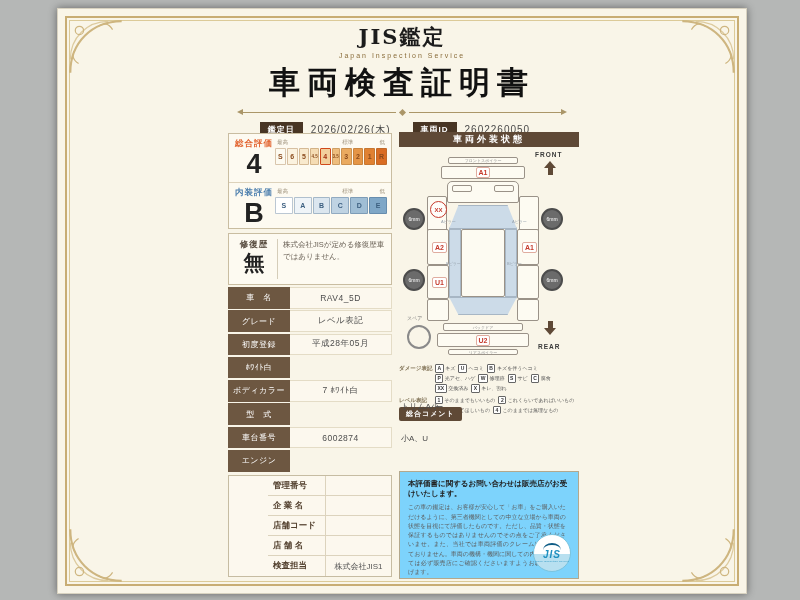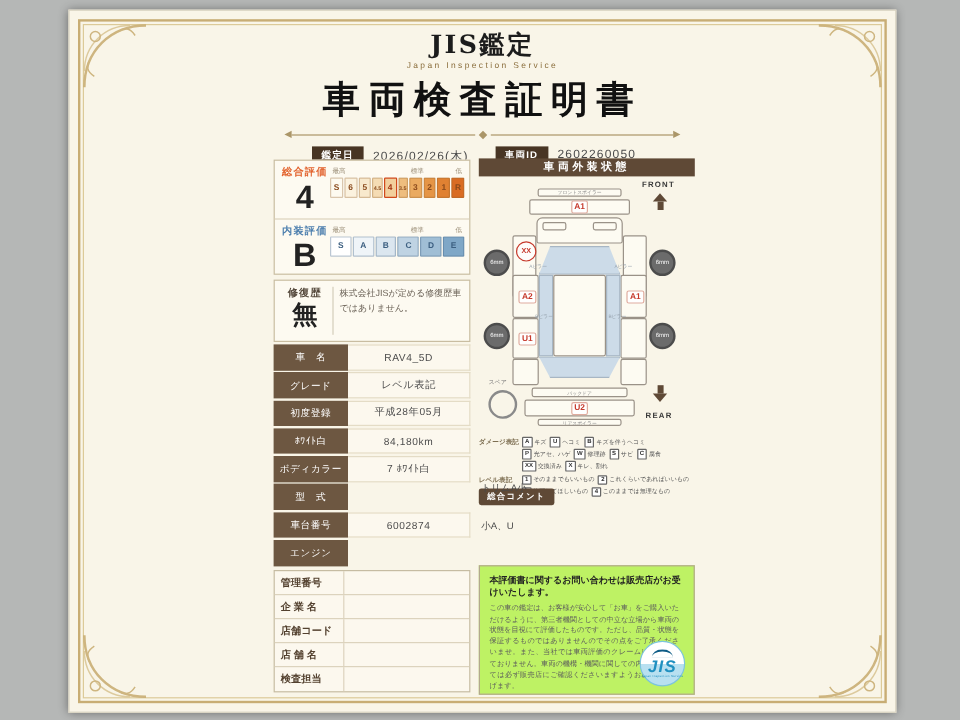--- a/index.html
+++ b/index.html
@@ -62,21 +62,21 @@
   .vtable{position:absolute;left:170px;top:278px;width:164px;display:grid;grid-auto-rows:21.5px;gap:1.8px;}
   .vrow{display:flex;}
   .vlab{width:62px;background:#6d5741;color:#fff;font-size:8px;font-weight:normal;letter-spacing:.5px;
         display:flex;align-items:center;justify-content:center;flex:none;}
   .vval{flex:1;background:#fcf8ee;border:1px solid #e4dcc6;border-left:none;display:flex;align-items:center;
         justify-content:center;font-size:8.5px;color:#4d4d4d;letter-spacing:.5px;}
 
   
   .stable{position:absolute;left:170px;top:466px;width:164px;height:102px;background:#fcf8ee;
           border:1px solid #c6bca2;box-sizing:border-box;display:grid;grid-auto-rows:1fr;}
-  .srow{display:flex;border-bottom:1px solid #dcd3bd;}
+  .srow{display:flex;border-bottom:1px solid #dcd3bd;margin-left:39px;}
   .srow:last-child{border-bottom:none;}
   .slab{width:58px;flex:none;display:flex;align-items:center;padding-left:5px;font-size:8.5px;
         font-weight:bold;color:#53412f;border-right:1px solid #dcd3bd;box-sizing:border-box;}
   .sval{flex:1;display:flex;align-items:center;justify-content:center;font-size:8px;color:#555;}
 
   
   .extitle{position:absolute;left:341px;top:123px;width:180px;height:15px;background:#5f4936;color:#fff;
            font-size:9px;font-weight:bold;letter-spacing:3px;display:flex;align-items:center;justify-content:center;}
   .diagram{position:absolute;left:341px;top:140px;width:180px;height:212px;}
   .part{position:absolute;border:1px solid #9a9288;background:#fdfbf2;box-sizing:border-box;border-radius:2px;}
@@ -109,28 +109,28 @@
         padding:0 1.5px;line-height:6.5px;margin-right:1.5px;border-radius:1px;}
 
   
   .cbadge{position:absolute;left:341px;top:398px;background:#5f4936;color:#fff;font-size:7px;font-weight:bold;
           padding:2px 7px;border-radius:2px;letter-spacing:1px;}
   .cline1{position:absolute;left:343px;top:392px;font-size:8px;color:#4a4a4a;}
   .cline2{position:absolute;left:343px;top:424px;font-size:8px;color:#4a4a4a;}
 
   
   .notice{position:absolute;left:341px;top:462px;width:180px;height:108px;border:1px solid #b3a88d;
-          background:#bef264;box-sizing:border-box;padding:7px 8px;}
+          background:#7dd3fc;box-sizing:border-box;padding:7px 8px;}
   .ntitle{font-size:7.5px;font-weight:bold;color:#222;line-height:1.35;}
   .nbody{font-size:6px;color:#5c5c5c;line-height:1.55;text-align:justify;margin-top:4px;width:158px;}
   .jislogo{position:absolute;right:7px;bottom:6px;width:36px;height:36px;border-radius:50%;
            border:1px solid #7cc4de;background:linear-gradient(#ffffff 52%,#b8e0f0 52%);
            display:flex;flex-direction:column;align-items:center;justify-content:center;}
   .swoosh{width:18px;height:5px;border-top:2px solid #0e5c86;border-radius:50% 50% 0 0/100% 100% 0 0;}
-  .jtxt{font-size:14px;font-weight:bold;font-style:italic;color:#2090c0;letter-spacing:1px;line-height:1;}
+  .jtxt{font-size:10px;font-weight:bold;font-style:italic;color:#2090c0;letter-spacing:1px;line-height:1;}
   .jsub{font-size:2.5px;color:#2090c0;letter-spacing:.3px;}
 </style>
 </head>
 <body>
 
 <div class="paper">
   <div class="frame1"></div>
   <div class="frame2"></div>
 
   <svg class="corner c-tl" viewBox="0 0 70 70">
@@ -244,21 +244,20 @@
     <div class="vrow">
         <div class="vlab">グレード</div>
         <div class="vval">レベル表記</div>
       </div>
     <div class="vrow">
         <div class="vlab">初度登録</div>
         <div class="vval">平成28年05月</div>
       </div>
     <div class="vrow">
         <div class="vlab">ﾎﾜｲﾄ白</div>
-        <div class="vval">84,180km</div>
       </div>
     <div class="vrow">
         <div class="vlab">ボディカラー</div>
         <div class="vval">7 ﾎﾜｲﾄ白</div>
       </div>
     <div class="vrow">
         <div class="vlab">型　式</div>
       </div>
     <div class="vrow">
         <div class="vlab">車台番号</div>
@@ -281,20 +280,21 @@
     <div class="srow">
         <div class="slab">店舗コード</div>
         <div class="sval"></div>
       </div>
     <div class="srow">
         <div class="slab">店 舗 名</div>
         <div class="sval"></div>
       </div>
     <div class="srow">
         <div class="slab">検査担当</div>
+        <div class="sval">株式会社JIS1</div>
       </div>
   </div>
 
   <div class="extitle">車両外装状態</div>
 
   <div class="diagram">
     <div class="dirlab" style="left:136px;top:2px;">FRONT</div>
     <div class="arr" style="left:144px;top:12px;">
         <div class="head-up"></div>
         <div class="stem"></div>

